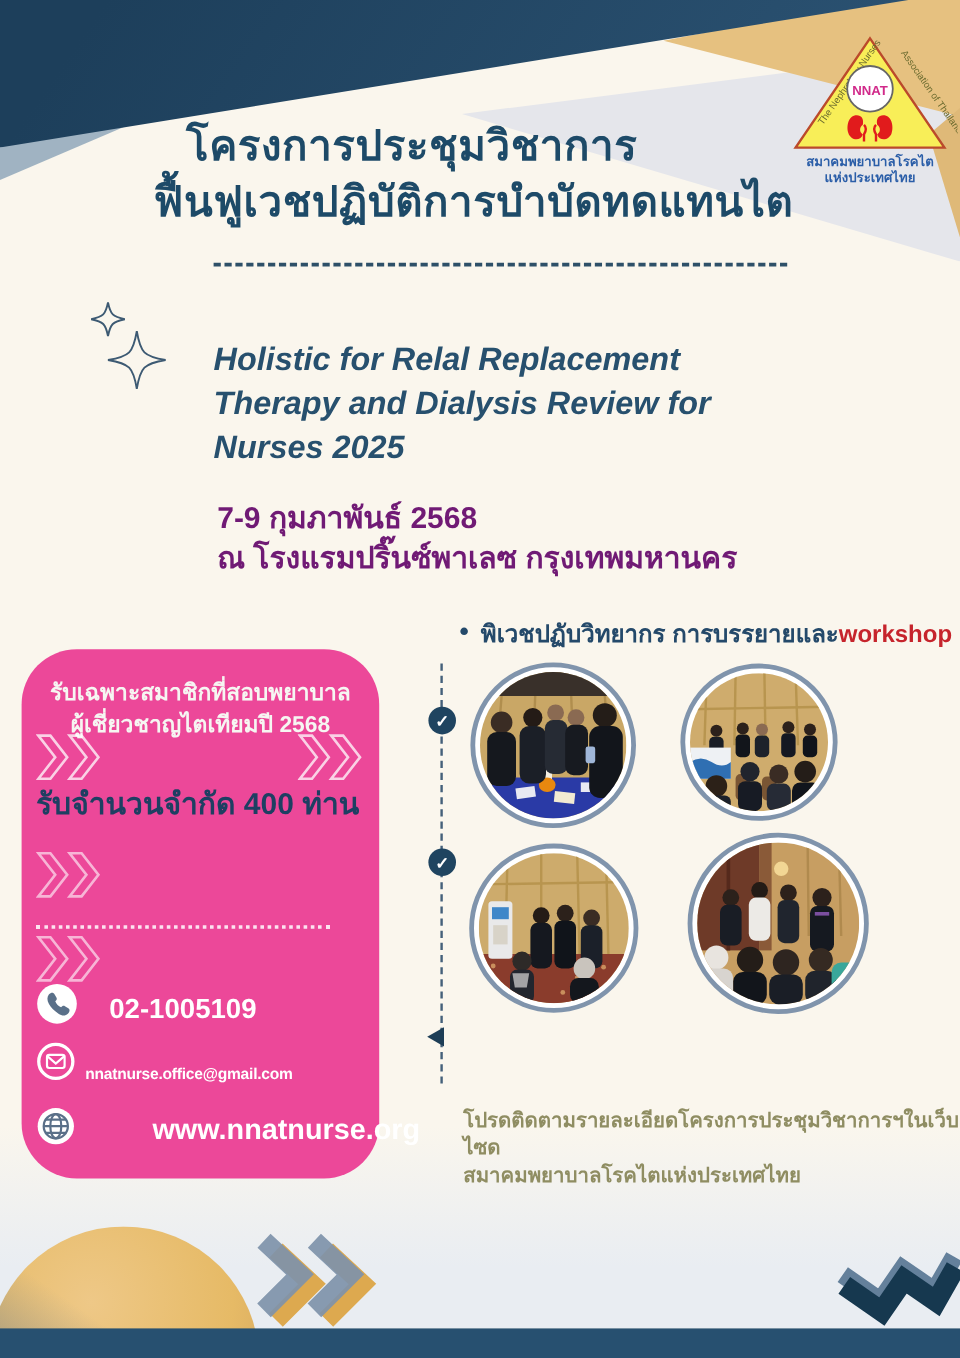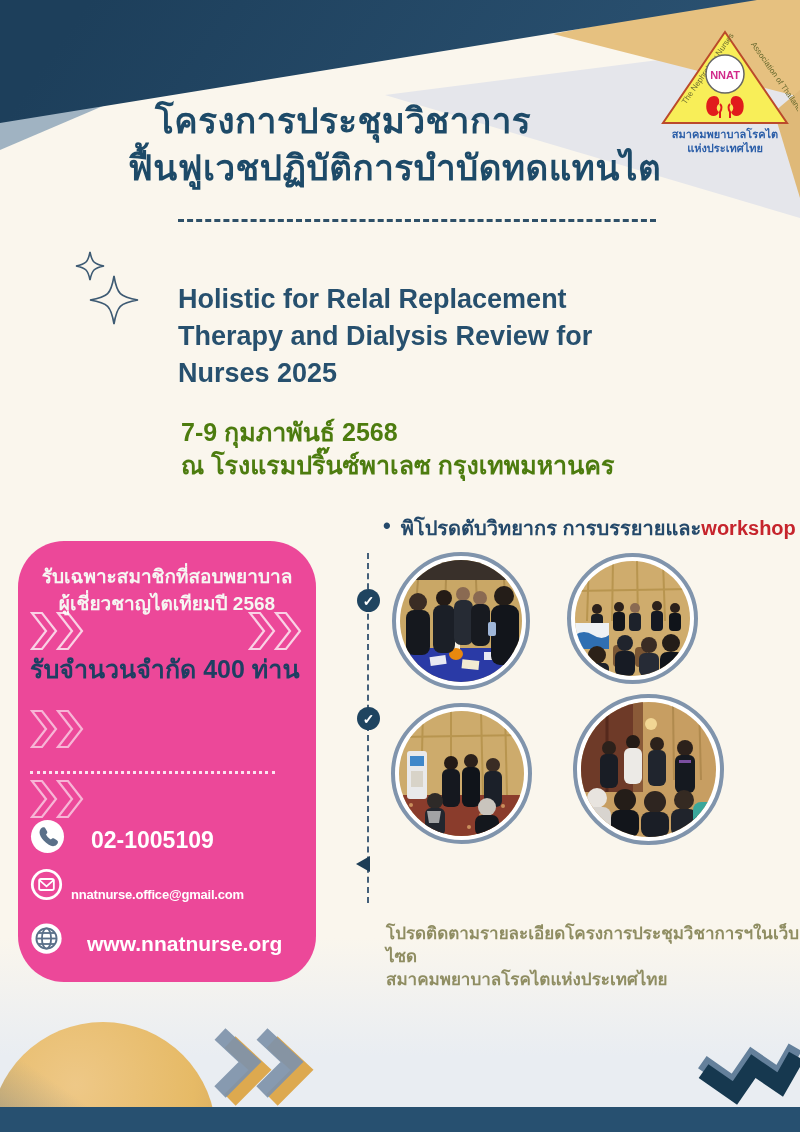--- a/index.html
+++ b/index.html
@@ -14,22 +14,22 @@
   .tan-sliver{left:0;top:0;width:800px;height:220px;background:#dfb978;
     clip-path:polygon(774px 112px,800px 90px,800px 198px);}
   .navy-under{left:0;top:0;width:800px;height:170px;background:#8aa2b6;opacity:.8;
     clip-path:polygon(0px 118px,110px 103px,0px 150px);}
   .navy-main{left:0;top:0;width:800px;height:130px;
     background:linear-gradient(125deg,#1d3f5b 10%,#2b5272 90%);
     clip-path:polygon(0px 0px,757px 0px,0px 123px);}
   
   .thai-title{color:#1d4a68;font-weight:bold;font-size:35px;letter-spacing:.5px;white-space:nowrap;}
   .dash-divider{left:178px;top:219px;width:478px;border-top:3px dashed #2e5068;}
-  .en-title{left:178px;top:281px;width:440px;color:#27506e;font-weight:bold;font-size:27px;line-height:37px;}
-  .red-lines{left:181px;top:416px;color:#4d7c0f;font-weight:bold;font-size:25px;line-height:33px;white-space:nowrap;}
+  .en-title{left:178px;top:281px;width:440px;color:#27506e;font-weight:bold;font-size:27px;line-height:37px;font-style:italic;}
+  .red-lines{left:181px;top:416px;color:#701a75;font-weight:bold;font-size:25px;line-height:33px;white-space:nowrap;}
   
   .bullet-row{left:383px;top:512px;font-size:20px;font-weight:bold;color:#24496a;white-space:nowrap;}
   .bullet-dot{display:inline-block;transform:translateY(-2px);margin-right:10px;font-size:22px;}
   .red-word{color:#c6242c;}
   
   .info-box{left:18px;top:541px;width:298px;height:441px;background:#ec4899;border-radius:46px;}
   .box-line{position:absolute;width:100%;text-align:center;color:#f6f6f2;font-weight:bold;font-size:19px;white-space:nowrap;}
   .capacity{position:absolute;left:12px;top:108px;color:#1e3f62;font-weight:bold;font-size:25px;white-space:nowrap;}
   .dotted-sep{position:absolute;left:12px;top:230px;width:245px;border-top:3px dotted rgba(255,255,255,.85);}
   .contact-row{position:absolute;left:12px;display:flex;align-items:flex-end;color:#fff;font-weight:bold;}
@@ -97,21 +97,21 @@
     <div>Therapy and Dialysis Review for</div>
     <div>Nurses 2025</div>
   </div>
 
   <div class="abs red-lines">
     <div>7-9 กุมภาพันธ์ 2568</div>
     <div>ณ โรงแรมปริ๊นซ์พาเลซ กรุงเทพมหานคร</div>
   </div>
 
   <div class="abs bullet-row">
-    <span class="bullet-dot">•</span><span>พิโปรดตับวิทยากร การบรรยายและ</span><span class="red-word">workshop</span>
+    <span class="bullet-dot">•</span><span>พิเวชปฏับวิทยากร การบรรยายและ</span><span class="red-word">workshop</span>
   </div>
 
   <div class="abs info-box">
     <div class="box-line" style="top:20px;">รับเฉพาะสมาชิกที่สอบพยาบาล</div>
     <div class="box-line" style="top:47px;">ผู้เชี่ยวชาญไตเทียมปี 2568</div>
 
     <svg class="abs" style="left:12px;top:70px;" width="54" height="40" viewBox="0 0 54 40">
       <polygon points="2,2 12,2 26,20 12,38 2,38 16,20" fill="none" stroke="rgba(255,255,255,.75)" stroke-width="2.2"></polygon>
       <polygon points="28,2 38,2 52,20 38,38 28,38 42,20" fill="none" stroke="rgba(255,255,255,.75)" stroke-width="2.2"></polygon>
     </svg>
@@ -144,21 +144,21 @@
 
     <div class="contact-row" style="top:326px;font-size:13px;letter-spacing:-0.2px;">
       <svg class="cicon" viewBox="0 0 36 36" style="width:33px;flex-basis:33px;margin-right:8px;">
         <circle cx="18" cy="18" r="15.5" fill="none" stroke="#ffffff" stroke-width="3"></circle>
         <rect x="10" y="12" width="16" height="12" rx="2" fill="none" stroke="#ffffff" stroke-width="2"></rect>
         <path d="M10,13 L18,20 L26,13" fill="none" stroke="#ffffff" stroke-width="2"></path>
       </svg>
       <span>nnatnurse.office@gmail.com</span>
     </div>
 
-    <div class="contact-row" style="top:380px;font-size:21px;">
+    <div class="contact-row" style="top:380px;font-size:24px;gap:40px;">
       <svg class="cicon" viewBox="0 0 36 36" style="width:33px;flex-basis:33px;">
         <circle cx="18" cy="18" r="16.5" fill="#ffffff"></circle>
         <circle cx="18" cy="18" r="11" fill="none" stroke="#5a7089" stroke-width="2"></circle>
         <ellipse cx="18" cy="18" rx="5" ry="11" fill="none" stroke="#5a7089" stroke-width="2"></ellipse>
         <line x1="7" y1="18" x2="29" y2="18" stroke="#5a7089" stroke-width="2"></line>
         <line x1="9" y1="12" x2="27" y2="12" stroke="#5a7089" stroke-width="2"></line>
         <line x1="9" y1="24" x2="27" y2="24" stroke="#5a7089" stroke-width="2"></line>
       </svg>
       <span style="margin-left:10px;">www.nnatnurse.org</span>
     </div>

